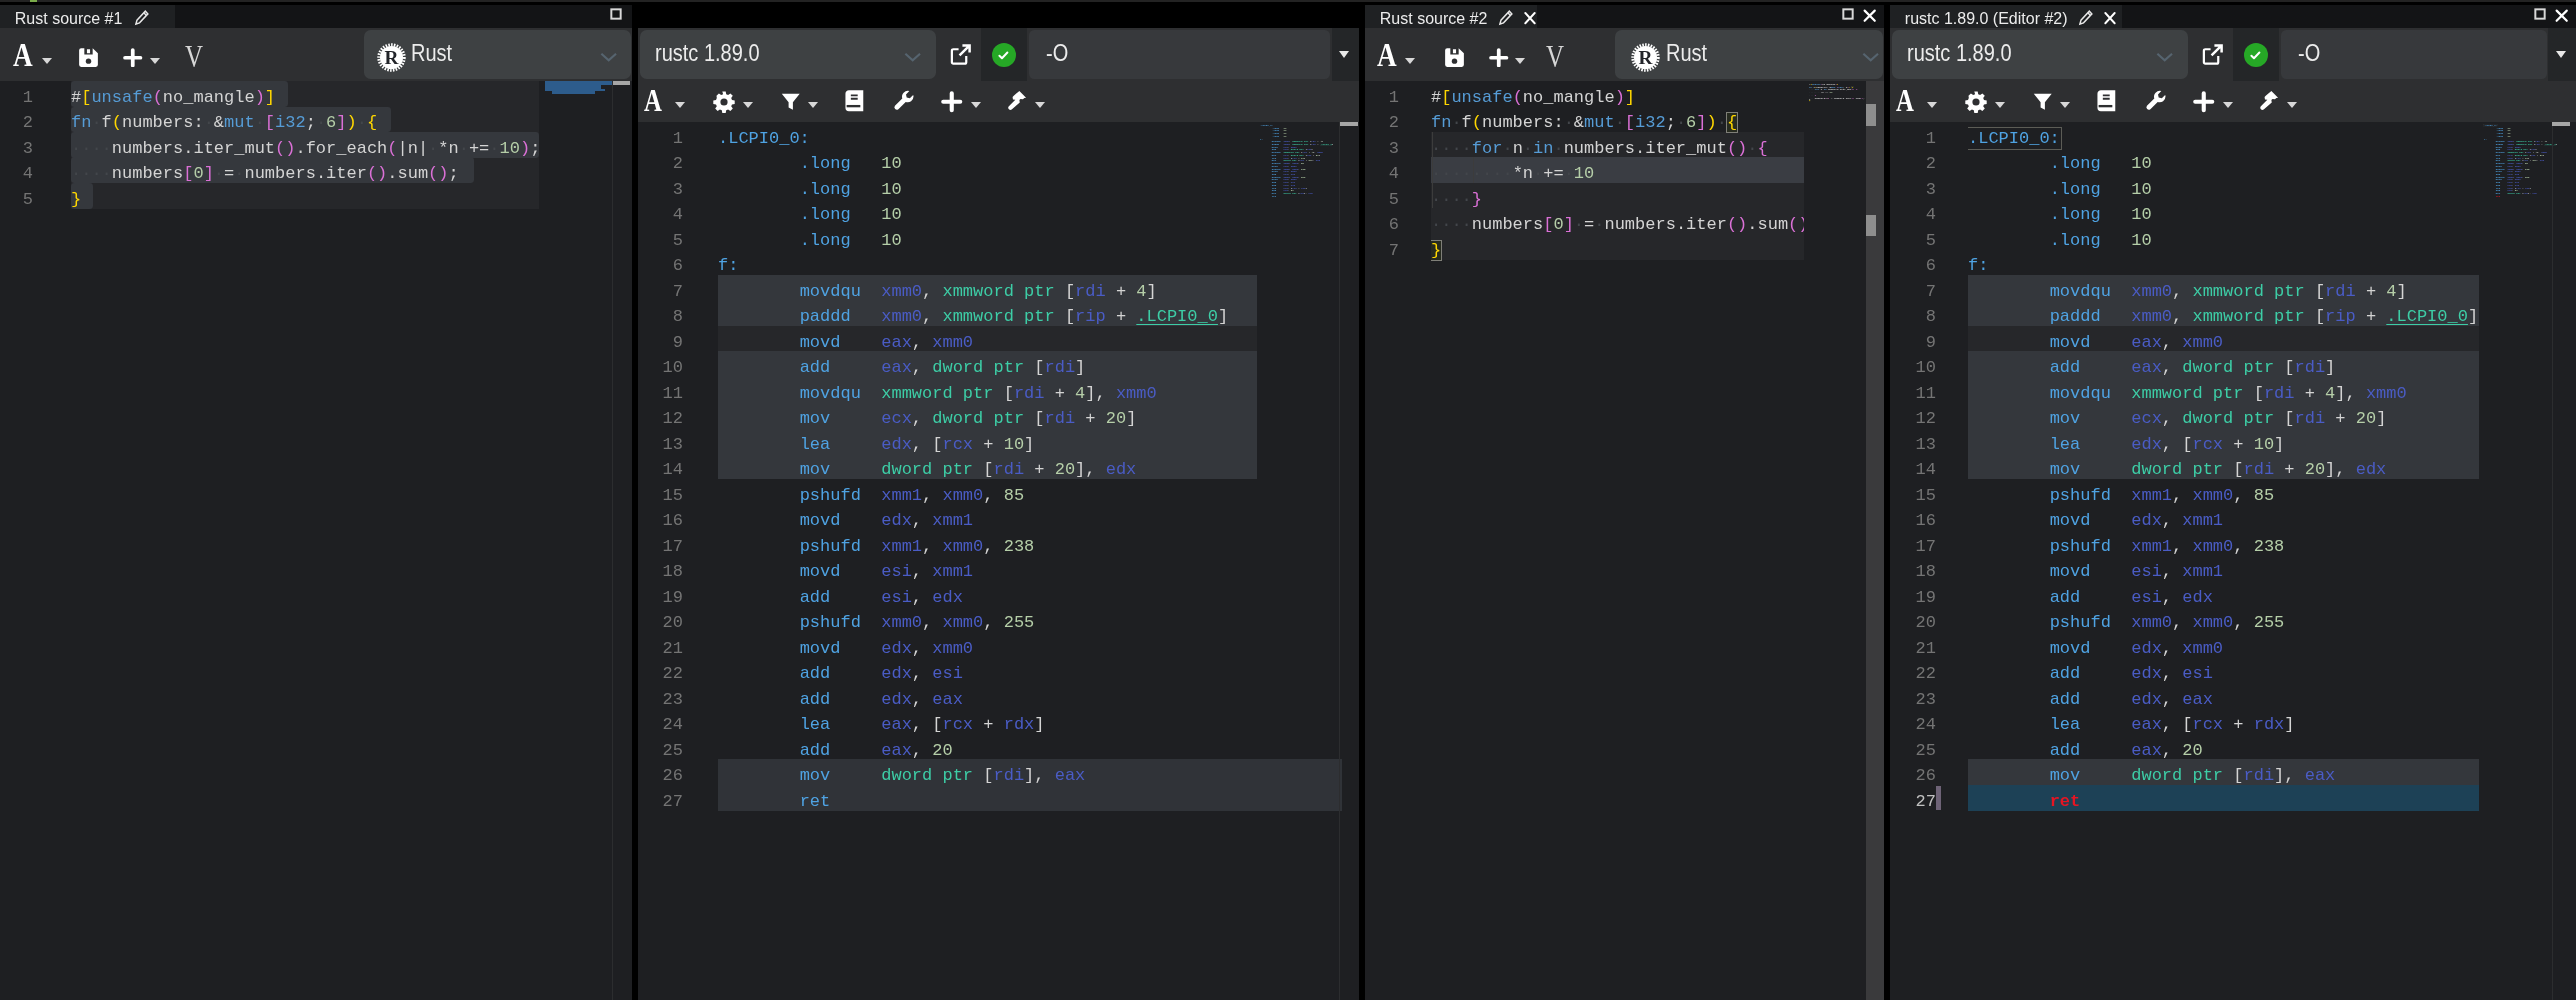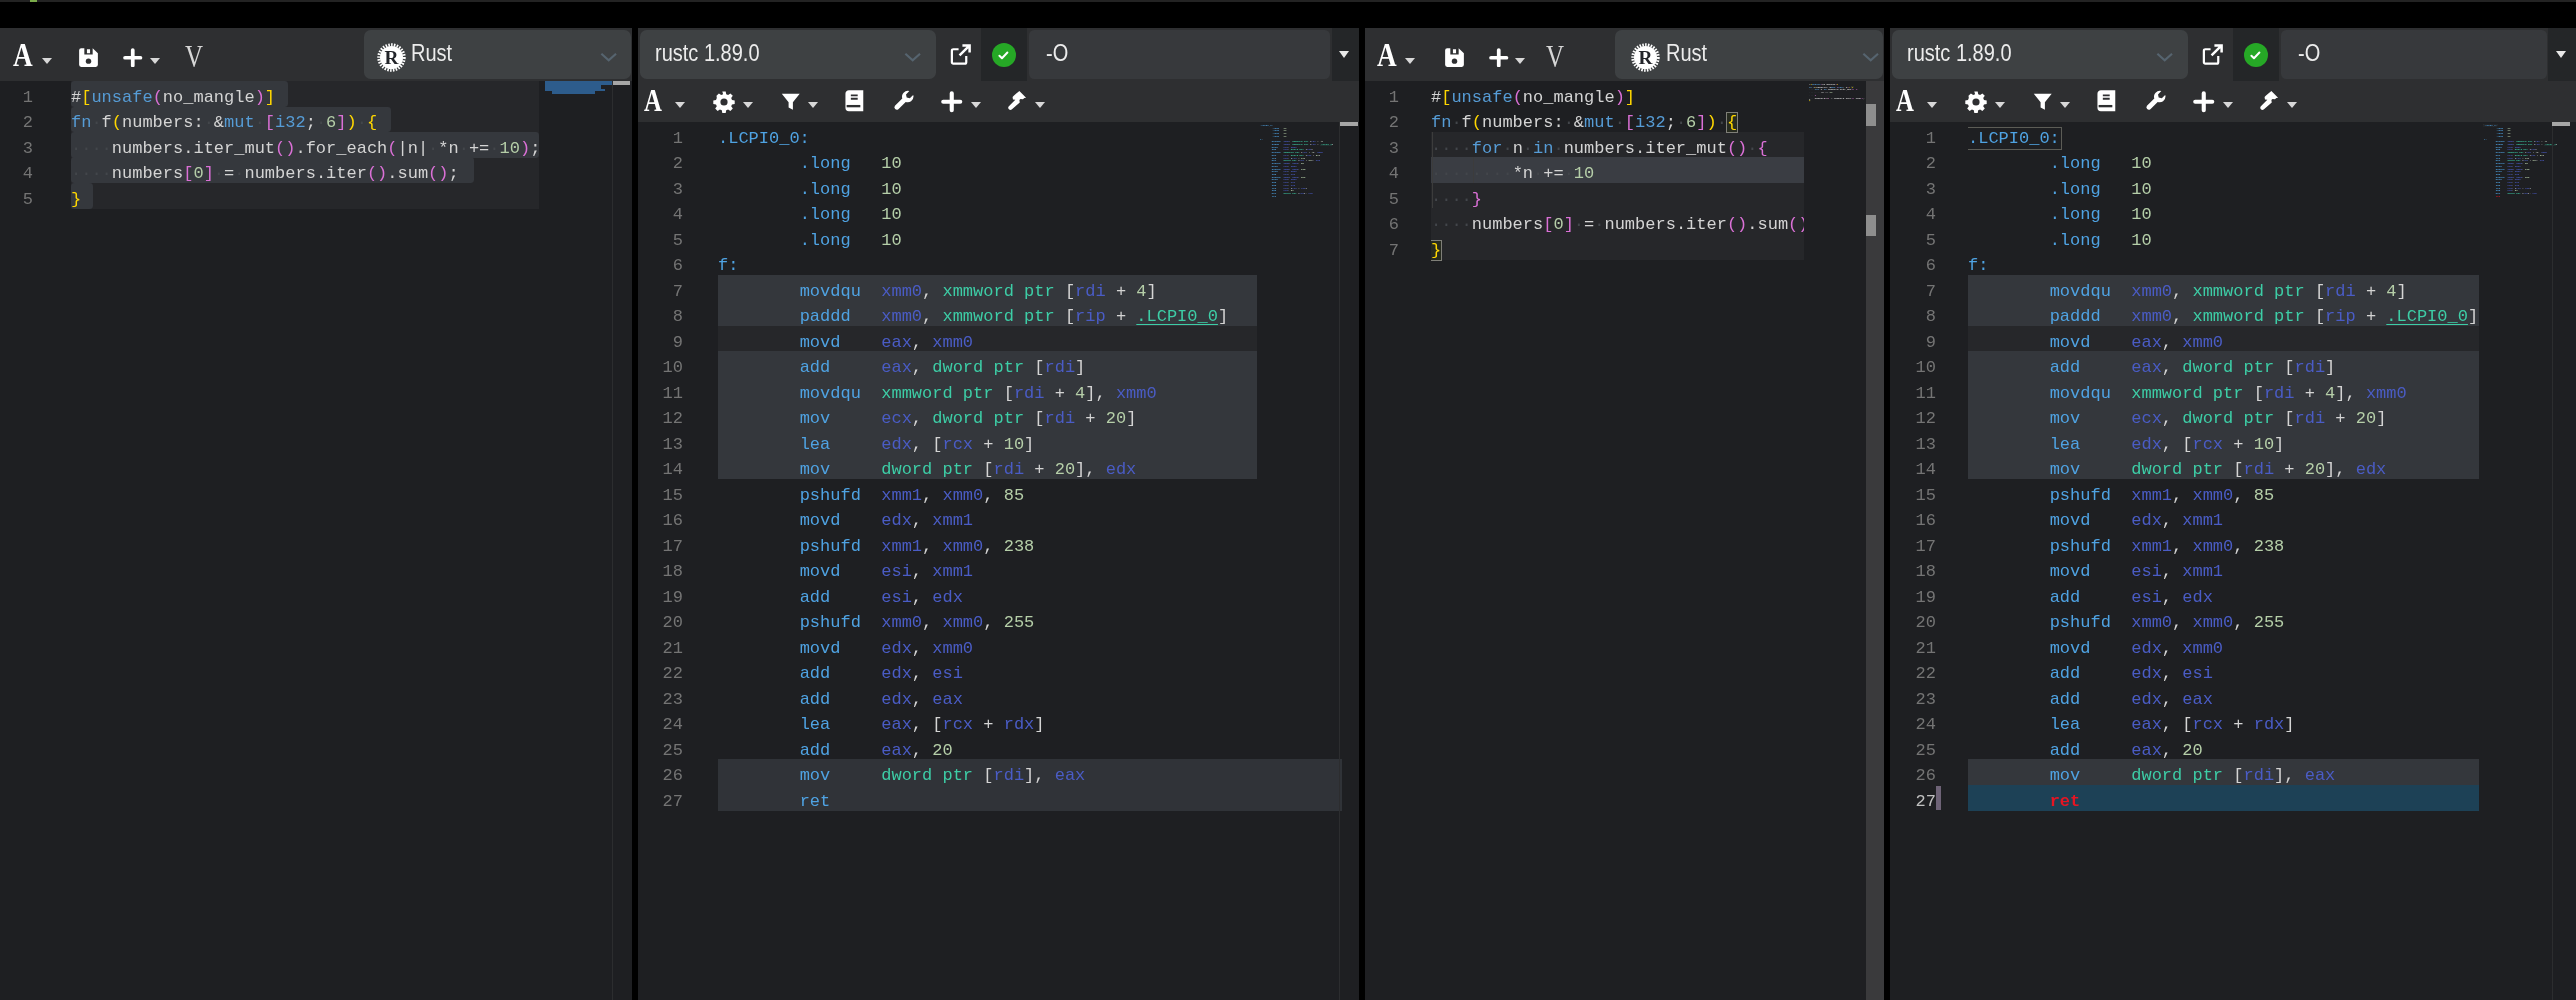--- a/index.html
+++ b/index.html
@@ -25,20 +25,31 @@
 .seltxt { position:absolute; color:#ececec; font-size:20px; transform:scaleY(1.2); transform-origin:center; }
 .mini { position:absolute; transform:scale(0.1438, 0.1071); transform-origin:0 0; font-weight:bold;
         font-family:"Liberation Mono", monospace; font-size:17px; line-height:25.5px;
         white-space:pre; }
 .mini i { font-style:normal; }
 .wb { position:absolute; }
 </style></head><body>
 <div style="position:absolute;left:0;top:0;width:2576px;height:2px;background:#232323"></div>
 <div style="position:absolute;left:29.5px;top:0;width:7.4px;height:2px;background:#7aab4a"></div>
 <div class="pane" style="left:0px;width:632px">
+    <div class="tabbar">
+      <div class="tab" style="width:175px">Rust source #1<span style="margin-left:10.7px;display:flex">
+          <svg width="17.4" height="17.4" viewBox="0 0 24 24" fill="none" stroke="#e8e8e8" stroke-width="2">
+            <path d="M4 20l1.5-5L17 3.5 20.5 7 9 18.5 4 20z"></path>
+            <path d="M15 5.5l3.5 3.5"></path>
+          </svg>
+        </span></div>
+      <div class="wb" style="right:9.4px;top:2px"><svg width="14" height="14" viewBox="0 0 24 24" fill="none" stroke="#d8d8d8" stroke-width="3.4">
+          <rect x="4" y="4" width="16" height="16"></rect>
+        </svg></div>
+    </div>
     <div class="tbar" style="top:23px;height:53px">
       <div style="position:absolute;left:12.7px;top:12px;font-family:'Liberation Serif';font-weight:bold;font-size:34px;color:#fff;line-height:29.5px;transform:scaleX(.8);transform-origin:left">A</div>
       <div style="position:absolute;left:42px;top:29.5px;width:0;height:0;border-left:5px solid transparent;border-right:5px solid transparent;border-top:6px solid #d8d8d8"></div>
       <div class="ic" style="left:76px;top:17px"><svg width="25" height="25" viewBox="0 0 24 24" fill="#ffffff">
           <path d="M3 5a2 2 0 0 1 2-2h11l5 5v11a2 2 0 0 1-2 2H5a2 2 0 0 1-2-2V5z M8 3v6h8V3z M10.5 4h3v4h-3z"></path>
           <circle cx="12" cy="15.5" r="2.6" fill="#2e2f31"></circle>
         </svg></div>
       <div class="ic" style="left:123px;top:19.5px"><svg width="19.5" height="19.5" viewBox="0 0 24 24" stroke="#ffffff" stroke-width="4.6" stroke-linecap="round">
           <path d="M12 2.5v19M2.5 12h19"></path>
         </svg></div>
@@ -138,20 +149,38 @@
       <div class="hl" style="left:80px;top:637px;width:624px;height:25.5px;background:#303338"></div>
       <div class="hl" style="left:80px;top:663px;width:624px;height:25.5px;background:#303338"></div>
       <div class="gut" style="left:0;top:0;width:45px"><div>1</div><div>2</div><div>3</div><div>4</div><div>5</div><div>6</div><div>7</div><div>8</div><div>9</div><div>10</div><div>11</div><div>12</div><div>13</div><div>14</div><div>15</div><div>16</div><div>17</div><div>18</div><div>19</div><div>20</div><div>21</div><div>22</div><div>23</div><div>24</div><div>25</div><div>26</div><div>27</div></div>
       <div class="code" style="left:80px;top:0;width:539px;overflow:hidden"><div><i class="mn">.LCPI0_0:</i></div><div>        <i class="mn">.long</i>   <i class="num">10</i></div><div>        <i class="mn">.long</i>   <i class="num">10</i></div><div>        <i class="mn">.long</i>   <i class="num">10</i></div><div>        <i class="mn">.long</i>   <i class="num">10</i></div><div><i class="mn">f:</i></div><div>        <i class="mn">movdqu</i>  <i class="reg">xmm0</i><i class="id">, </i><i class="ptr">xmmword ptr</i><i class="id"> [</i><i class="reg">rdi</i><i class="id"> + </i><i class="num">4</i><i class="id">]</i></div><div>        <i class="mn">paddd</i>   <i class="reg">xmm0</i><i class="id">, </i><i class="ptr">xmmword ptr</i><i class="id"> [</i><i class="reg">rip</i><i class="id"> + </i><i class="lnk">.LCPI0_0</i><i class="id">]</i></div><div>        <i class="mn">movd</i>    <i class="reg">eax</i><i class="id">, </i><i class="reg">xmm0</i></div><div>        <i class="mn">add</i>     <i class="reg">eax</i><i class="id">, </i><i class="ptr">dword ptr</i><i class="id"> [</i><i class="reg">rdi</i><i class="id">]</i></div><div>        <i class="mn">movdqu</i>  <i class="ptr">xmmword ptr</i><i class="id"> [</i><i class="reg">rdi</i><i class="id"> + </i><i class="num">4</i><i class="id">], </i><i class="reg">xmm0</i></div><div>        <i class="mn">mov</i>     <i class="reg">ecx</i><i class="id">, </i><i class="ptr">dword ptr</i><i class="id"> [</i><i class="reg">rdi</i><i class="id"> + </i><i class="num">20</i><i class="id">]</i></div><div>        <i class="mn">lea</i>     <i class="reg">edx</i><i class="id">, [</i><i class="reg">rcx</i><i class="id"> + </i><i class="num">10</i><i class="id">]</i></div><div>        <i class="mn">mov</i>     <i class="ptr">dword ptr</i><i class="id"> [</i><i class="reg">rdi</i><i class="id"> + </i><i class="num">20</i><i class="id">], </i><i class="reg">edx</i></div><div>        <i class="mn">pshufd</i>  <i class="reg">xmm1</i><i class="id">, </i><i class="reg">xmm0</i><i class="id">, </i><i class="num">85</i></div><div>        <i class="mn">movd</i>    <i class="reg">edx</i><i class="id">, </i><i class="reg">xmm1</i></div><div>        <i class="mn">pshufd</i>  <i class="reg">xmm1</i><i class="id">, </i><i class="reg">xmm0</i><i class="id">, </i><i class="num">238</i></div><div>        <i class="mn">movd</i>    <i class="reg">esi</i><i class="id">, </i><i class="reg">xmm1</i></div><div>        <i class="mn">add</i>     <i class="reg">esi</i><i class="id">, </i><i class="reg">edx</i></div><div>        <i class="mn">pshufd</i>  <i class="reg">xmm0</i><i class="id">, </i><i class="reg">xmm0</i><i class="id">, </i><i class="num">255</i></div><div>        <i class="mn">movd</i>    <i class="reg">edx</i><i class="id">, </i><i class="reg">xmm0</i></div><div>        <i class="mn">add</i>     <i class="reg">edx</i><i class="id">, </i><i class="reg">esi</i></div><div>        <i class="mn">add</i>     <i class="reg">edx</i><i class="id">, </i><i class="reg">eax</i></div><div>        <i class="mn">lea</i>     <i class="reg">eax</i><i class="id">, [</i><i class="reg">rcx</i><i class="id"> + </i><i class="reg">rdx</i><i class="id">]</i></div><div>        <i class="mn">add</i>     <i class="reg">eax</i><i class="id">, </i><i class="num">20</i></div><div>        <i class="mn">mov</i>     <i class="ptr">dword ptr</i><i class="id"> [</i><i class="reg">rdi</i><i class="id">], </i><i class="reg">eax</i></div><div>        <i class="mn">ret</i></div></div>
       <div class="mini" style="left:622px;top:2px"><div><i class="mn">.LCPI0_0:</i></div><div>        <i class="mn">.long</i>   <i class="num">10</i></div><div>        <i class="mn">.long</i>   <i class="num">10</i></div><div>        <i class="mn">.long</i>   <i class="num">10</i></div><div>        <i class="mn">.long</i>   <i class="num">10</i></div><div><i class="mn">f:</i></div><div>        <i class="mn">movdqu</i>  <i class="reg">xmm0</i><i class="id">, </i><i class="ptr">xmmword ptr</i><i class="id"> [</i><i class="reg">rdi</i><i class="id"> + </i><i class="num">4</i><i class="id">]</i></div><div>        <i class="mn">paddd</i>   <i class="reg">xmm0</i><i class="id">, </i><i class="ptr">xmmword ptr</i><i class="id"> [</i><i class="reg">rip</i><i class="id"> + </i><i class="lnk">.LCPI0_0</i><i class="id">]</i></div><div>        <i class="mn">movd</i>    <i class="reg">eax</i><i class="id">, </i><i class="reg">xmm0</i></div><div>        <i class="mn">add</i>     <i class="reg">eax</i><i class="id">, </i><i class="ptr">dword ptr</i><i class="id"> [</i><i class="reg">rdi</i><i class="id">]</i></div><div>        <i class="mn">movdqu</i>  <i class="ptr">xmmword ptr</i><i class="id"> [</i><i class="reg">rdi</i><i class="id"> + </i><i class="num">4</i><i class="id">], </i><i class="reg">xmm0</i></div><div>        <i class="mn">mov</i>     <i class="reg">ecx</i><i class="id">, </i><i class="ptr">dword ptr</i><i class="id"> [</i><i class="reg">rdi</i><i class="id"> + </i><i class="num">20</i><i class="id">]</i></div><div>        <i class="mn">lea</i>     <i class="reg">edx</i><i class="id">, [</i><i class="reg">rcx</i><i class="id"> + </i><i class="num">10</i><i class="id">]</i></div><div>        <i class="mn">mov</i>     <i class="ptr">dword ptr</i><i class="id"> [</i><i class="reg">rdi</i><i class="id"> + </i><i class="num">20</i><i class="id">], </i><i class="reg">edx</i></div><div>        <i class="mn">pshufd</i>  <i class="reg">xmm1</i><i class="id">, </i><i class="reg">xmm0</i><i class="id">, </i><i class="num">85</i></div><div>        <i class="mn">movd</i>    <i class="reg">edx</i><i class="id">, </i><i class="reg">xmm1</i></div><div>        <i class="mn">pshufd</i>  <i class="reg">xmm1</i><i class="id">, </i><i class="reg">xmm0</i><i class="id">, </i><i class="num">238</i></div><div>        <i class="mn">movd</i>    <i class="reg">esi</i><i class="id">, </i><i class="reg">xmm1</i></div><div>        <i class="mn">add</i>     <i class="reg">esi</i><i class="id">, </i><i class="reg">edx</i></div><div>        <i class="mn">pshufd</i>  <i class="reg">xmm0</i><i class="id">, </i><i class="reg">xmm0</i><i class="id">, </i><i class="num">255</i></div><div>        <i class="mn">movd</i>    <i class="reg">edx</i><i class="id">, </i><i class="reg">xmm0</i></div><div>        <i class="mn">add</i>     <i class="reg">edx</i><i class="id">, </i><i class="reg">esi</i></div><div>        <i class="mn">add</i>     <i class="reg">edx</i><i class="id">, </i><i class="reg">eax</i></div><div>        <i class="mn">lea</i>     <i class="reg">eax</i><i class="id">, [</i><i class="reg">rcx</i><i class="id"> + </i><i class="reg">rdx</i><i class="id">]</i></div><div>        <i class="mn">add</i>     <i class="reg">eax</i><i class="id">, </i><i class="num">20</i></div><div>        <i class="mn">mov</i>     <i class="ptr">dword ptr</i><i class="id"> [</i><i class="reg">rdi</i><i class="id">], </i><i class="reg">eax</i></div><div>        <i class="mn">ret</i></div></div>
       <div class="hl" style="left:701px;top:0;width:1.3px;height:100%;background:#2c2d2f"></div>
       <div class="hl" style="left:702px;top:0;width:18px;height:3.4px;background:#a6a6a6"></div>
     </div>
   </div>
 <div class="pane" style="left:1365px;width:519px">
+    <div class="tabbar">
+      <div class="tab" style="width:172px">Rust source #2<span style="margin-left:9.4px;display:flex">
+          <svg width="17.4" height="17.4" viewBox="0 0 24 24" fill="none" stroke="#e8e8e8" stroke-width="2">
+            <path d="M4 20l1.5-5L17 3.5 20.5 7 9 18.5 4 20z"></path>
+            <path d="M15 5.5l3.5 3.5"></path>
+          </svg>
+        </span><span style="margin-left:8px;display:flex">
+          <svg width="16" height="16" viewBox="0 0 24 24" stroke="#ffffff" stroke-width="3" stroke-linecap="round">
+            <path d="M5 5L19 19M19 5L5 19"></path>
+          </svg>
+        </span></div>
+      <div class="wb" style="right:29.5px;top:2px"><svg width="14" height="14" viewBox="0 0 24 24" fill="none" stroke="#d8d8d8" stroke-width="3.4">
+          <rect x="4" y="4" width="16" height="16"></rect>
+        </svg></div>
+      <div class="wb" style="right:5.4px;top:1.3px"><svg width="17.4" height="17.4" viewBox="0 0 24 24" stroke="#ffffff" stroke-width="3" stroke-linecap="round">
+          <path d="M5 5L19 19M19 5L5 19"></path>
+        </svg></div>
+    </div>
     <div class="tbar" style="top:23px;height:53px">
       <div style="position:absolute;left:12px;top:12px;font-family:'Liberation Serif';font-weight:bold;font-size:34px;color:#fff;line-height:29.5px;transform:scaleX(.8);transform-origin:left">A</div>
       <div style="position:absolute;left:40px;top:29.5px;width:0;height:0;border-left:5px solid transparent;border-right:5px solid transparent;border-top:6px solid #d8d8d8"></div>
       <div class="ic" style="left:77px;top:17px"><svg width="25" height="25" viewBox="0 0 24 24" fill="#ffffff">
           <path d="M3 5a2 2 0 0 1 2-2h11l5 5v11a2 2 0 0 1-2 2H5a2 2 0 0 1-2-2V5z M8 3v6h8V3z M10.5 4h3v4h-3z"></path>
           <circle cx="12" cy="15.5" r="2.6" fill="#2e2f31"></circle>
         </svg></div>
       <div class="ic" style="left:124px;top:19.5px"><svg width="19.5" height="19.5" viewBox="0 0 24 24" stroke="#ffffff" stroke-width="4.6" stroke-linecap="round">
           <path d="M12 2.5v19M2.5 12h19"></path>
         </svg></div>
@@ -180,20 +209,38 @@
       <div class="code" style="left:66px;top:0;width:373px;overflow:hidden"><div><i class="id">#</i><i class="b1">[</i><i class="kw">unsafe</i><i class="b2">(</i><i class="id">no_mangle</i><i class="b2">)</i><i class="b1">]</i></div><div><i class="kw">fn</i><i class="ws">·</i><i class="id">f</i><i class="b1">(</i><i class="id">numbers</i><i class="id">:</i><i class="ws">·</i><i class="id">&amp;</i><i class="kw">mut</i><i class="ws">·</i><i class="b2">[</i><i class="kw">i32</i><i class="id">;</i><i class="ws">·</i><i class="num">6</i><i class="b2">]</i><i class="b1">)</i><i class="ws">·</i><i class="b1 bx">{</i></div><div><i class="ws">····</i><i class="kw">for</i><i class="ws">·</i><i class="id">n</i><i class="ws">·</i><i class="kw">in</i><i class="ws">·</i><i class="id">numbers</i><i class="id">.</i><i class="id">iter_mut</i><i class="b2">(</i><i class="b2">)</i><i class="ws">·</i><i class="b2">{</i></div><div><i class="ws">········</i><i class="id">*</i><i class="id">n</i><i class="ws">·</i><i class="id">+=</i><i class="ws">·</i><i class="num">10</i></div><div><i class="ws">····</i><i class="b2">}</i></div><div><i class="ws">····</i><i class="id">numbers</i><i class="b2">[</i><i class="num">0</i><i class="b2">]</i><i class="ws">·</i><i class="id">=</i><i class="ws">·</i><i class="id">numbers</i><i class="id">.</i><i class="id">iter</i><i class="b2">(</i><i class="b2">)</i><i class="id">.</i><i class="id">sum</i><i class="b2">(</i><i class="b2">)</i></div><div><i class="b1 bx">}</i></div></div>
       <div style="position:absolute;left:444px;top:1.3px;width:58px;height:268px;overflow:hidden">
         <div class="mini" style="left:0;top:0"><div><i class="id">#</i><i class="b1">[</i><i class="kw">unsafe</i><i class="b2">(</i><i class="id">no_mangle</i><i class="b2">)</i><i class="b1">]</i></div><div><i class="kw">fn</i><i class="ws">·</i><i class="id">f</i><i class="b1">(</i><i class="id">numbers</i><i class="id">:</i><i class="ws">·</i><i class="id">&amp;</i><i class="kw">mut</i><i class="ws">·</i><i class="b2">[</i><i class="kw">i32</i><i class="id">;</i><i class="ws">·</i><i class="num">6</i><i class="b2">]</i><i class="b1">)</i><i class="ws">·</i><i class="b1 bx">{</i></div><div><i class="ws">····</i><i class="kw">for</i><i class="ws">·</i><i class="id">n</i><i class="ws">·</i><i class="kw">in</i><i class="ws">·</i><i class="id">numbers</i><i class="id">.</i><i class="id">iter_mut</i><i class="b2">(</i><i class="b2">)</i><i class="ws">·</i><i class="b2">{</i></div><div><i class="ws">········</i><i class="id">*</i><i class="id">n</i><i class="ws">·</i><i class="id">+=</i><i class="ws">·</i><i class="num">10</i></div><div><i class="ws">····</i><i class="b2">}</i></div><div><i class="ws">····</i><i class="id">numbers</i><i class="b2">[</i><i class="num">0</i><i class="b2">]</i><i class="ws">·</i><i class="id">=</i><i class="ws">·</i><i class="id">numbers</i><i class="id">.</i><i class="id">iter</i><i class="b2">(</i><i class="b2">)</i><i class="id">.</i><i class="id">sum</i><i class="b2">(</i><i class="b2">)</i><i class="id">;</i></div><div><i class="b1 bx">}</i></div></div>
       </div>
       <div class="hl" style="left:501px;top:0;width:18px;height:100%;background:#3a3a3c"></div>
       <div class="hl" style="left:501px;top:23px;width:10px;height:21.5px;background:#8e8e8e"></div>
       <div class="hl" style="left:501px;top:134px;width:10px;height:21px;background:#8e8e8e"></div>
     </div>
   </div>
 <div class="pane" style="left:1890px;width:686px">
+    <div class="tabbar">
+      <div class="tab" style="width:232px">rustc 1.89.0 (Editor #2)<span style="margin-left:9.4px;display:flex">
+          <svg width="17.4" height="17.4" viewBox="0 0 24 24" fill="none" stroke="#e8e8e8" stroke-width="2">
+            <path d="M4 20l1.5-5L17 3.5 20.5 7 9 18.5 4 20z"></path>
+            <path d="M15 5.5l3.5 3.5"></path>
+          </svg>
+        </span><span style="margin-left:8px;display:flex">
+          <svg width="16" height="16" viewBox="0 0 24 24" stroke="#ffffff" stroke-width="3" stroke-linecap="round">
+            <path d="M5 5L19 19M19 5L5 19"></path>
+          </svg>
+        </span></div>
+      <div class="wb" style="right:29.5px;top:2px"><svg width="14" height="14" viewBox="0 0 24 24" fill="none" stroke="#d8d8d8" stroke-width="3.4">
+          <rect x="4" y="4" width="16" height="16"></rect>
+        </svg></div>
+      <div class="wb" style="right:5.4px;top:1.3px"><svg width="17.4" height="17.4" viewBox="0 0 24 24" stroke="#ffffff" stroke-width="3" stroke-linecap="round">
+          <path d="M5 5L19 19M19 5L5 19"></path>
+        </svg></div>
+    </div>
     <div class="tbar" style="top:23px;height:53px">
       <div class="box" style="left:2px;top:2px;width:296px;height:49px"></div>
       <div class="seltxt" style="left:17px;top:14px">rustc 1.89.0</div>
       <div class="ic" style="left:266px;top:24px"><svg width="17.4" height="10" viewBox="0 0 26 15" fill="none" stroke="#56646f" stroke-width="3.2">
           <path d="M2 2.5l11 10 11-10"></path>
         </svg></div>
       <div class="ic" style="left:311px;top:14.8px"><svg width="23" height="23" viewBox="0 0 24 24" fill="none" stroke="#ffffff" stroke-width="2.3">
           <path d="M18 13.5V20a1.5 1.5 0 0 1-1.5 1.5h-12A1.5 1.5 0 0 1 3 20V8a1.5 1.5 0 0 1 1.5-1.5H10"></path>
           <path d="M14 2.5h7.5V10M21 3L11 13" stroke-width="2.6"></path>
         </svg></div>

